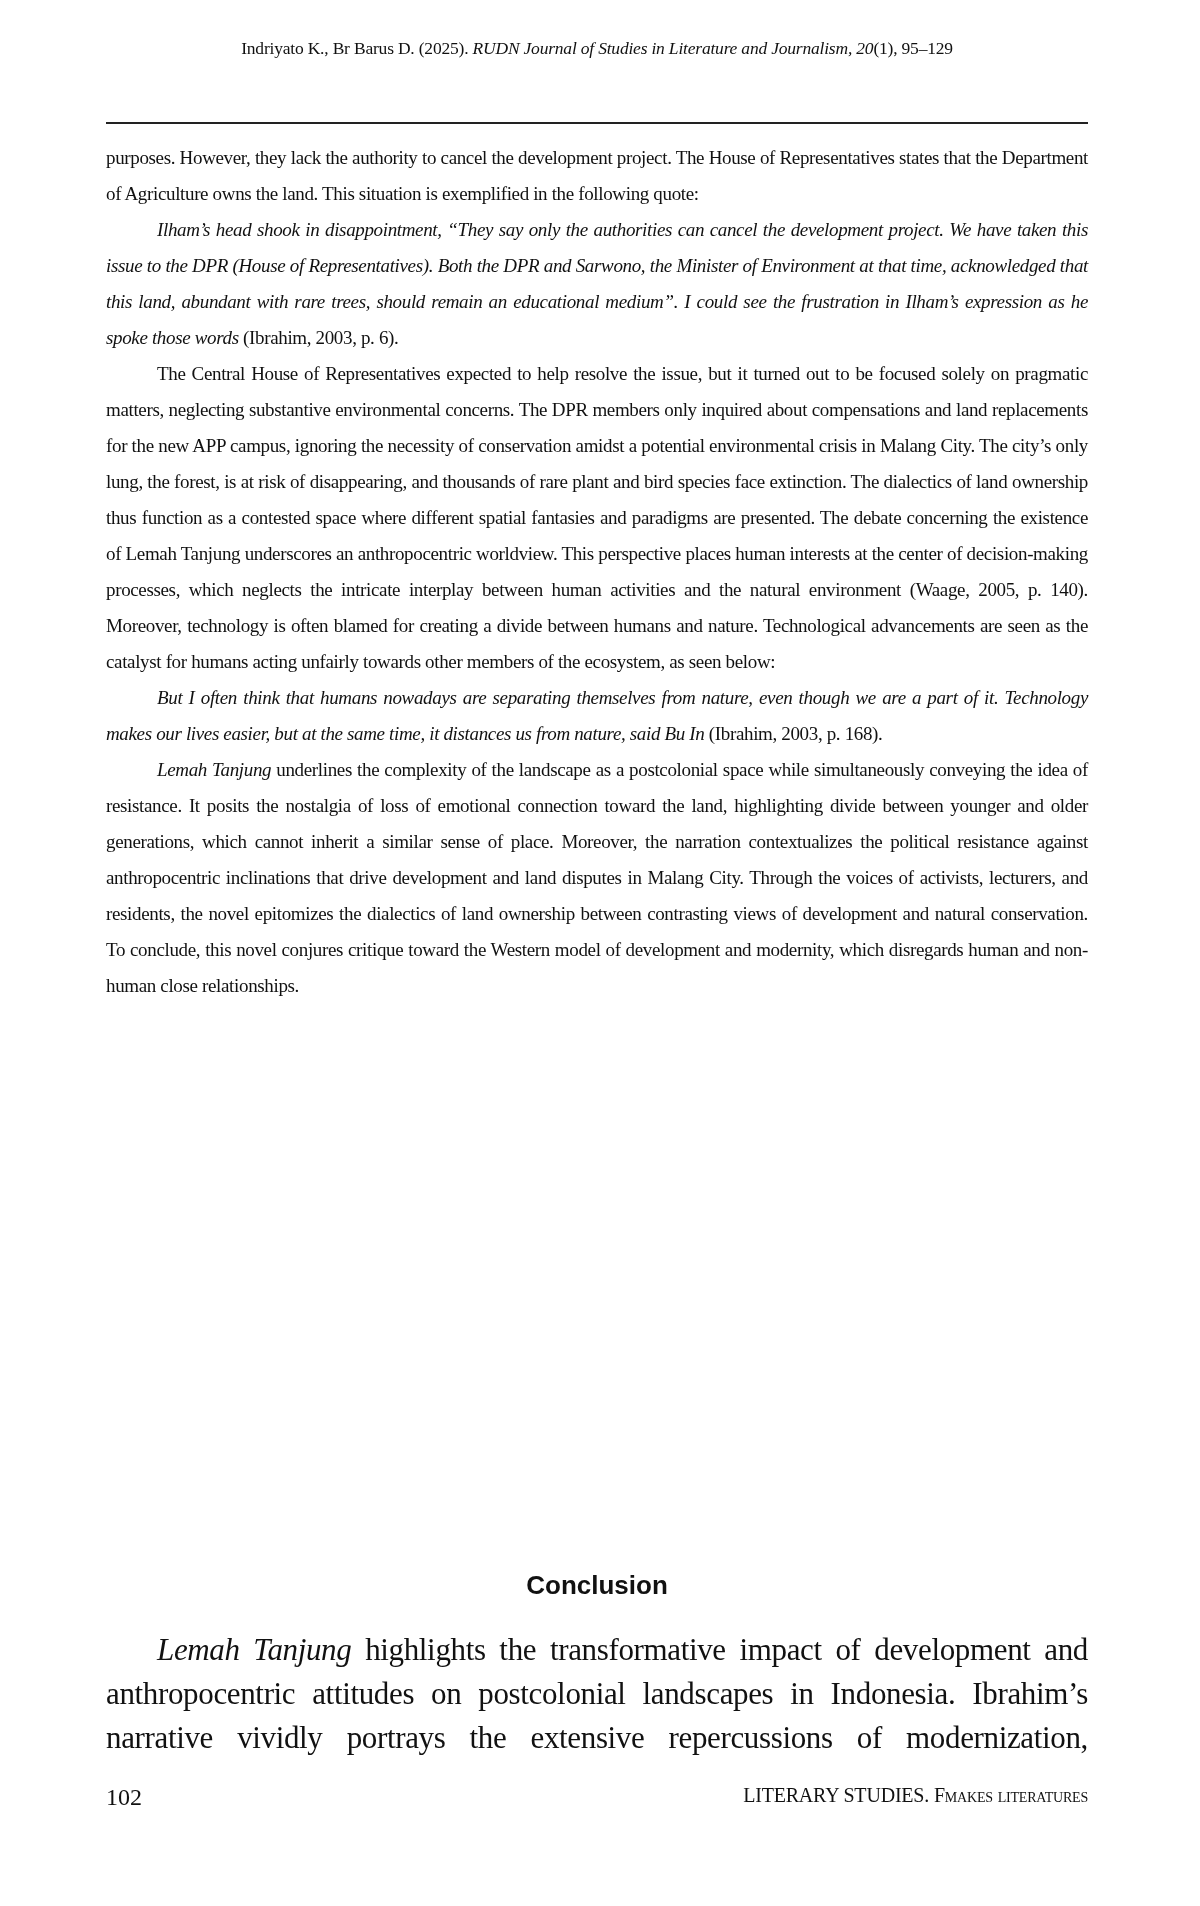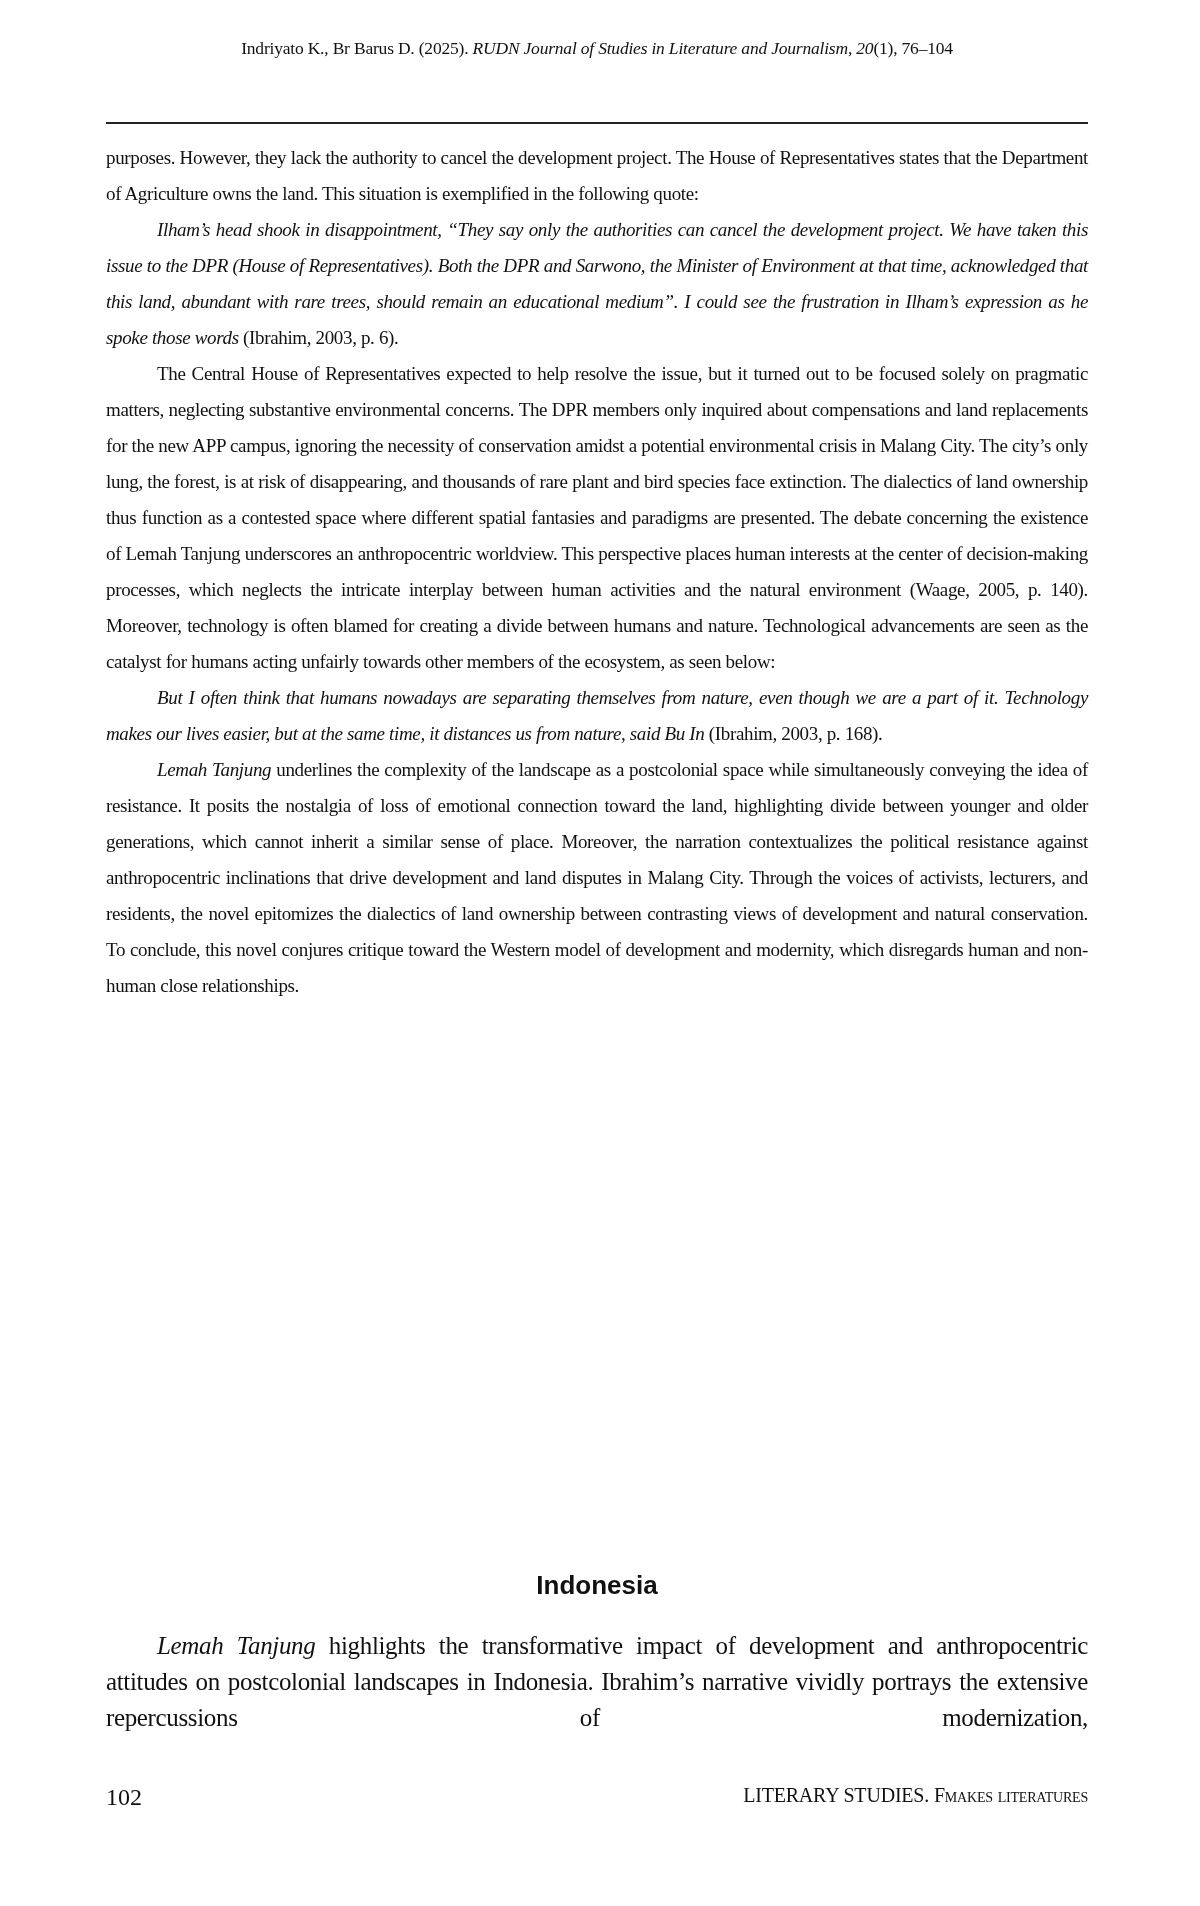--- a/index.html
+++ b/index.html
@@ -10,42 +10,42 @@
   .header-rule { position: absolute; left: 106px; top: 122px; width: 982px; height: 0;
                  border-top: 2px solid #222; }
   .body-text { position: absolute; left: 106px; top: 140px; width: 982px;
                font-size: 19px; line-height: 36px; letter-spacing: -0.35px; }
   .body-text p { margin: 0; text-align: justify; }
   .indent { text-indent: 51px; }
   .body-text i { font-style: italic; }
   .heading { position: absolute; left: 106px; top: 1570px; width: 982px; text-align: center;
              font-family: "Liberation Sans", sans-serif; font-weight: bold; font-size: 26px; }
   .concl { position: absolute; left: 106px; top: 1628px; width: 982px;
-           font-size: 25px; line-height: 36px; letter-spacing: -0.35px; }
+           font-size: 31px; line-height: 44px; letter-spacing: -0.35px; }
   .concl p { margin: 0; text-align: justify; text-align-last: justify; }
   .footer-page { position: absolute; left: 106px; top: 1784px; font-size: 24px; }
   .footer-section { position: absolute; right: 112px; top: 1784px; font-size: 20px; letter-spacing: -0.2px; }
   .sc { font-variant: small-caps; }
 </style>
 </head>
 <body>
 
 <div class="header">
-  <span>Indriyato K., Br Barus D. (2025). </span><i>RUDN Journal of Studies in Literature and Journalism, 20</i><span>(1), 76–104</span>
+  <span>Indriyato K., Br Barus D. (2025). </span><i>RUDN Journal of Studies in Literature and Journalism, 20</i><span>(1), 95–129</span>
 </div>
 <div class="header-rule"></div>
 
 <div class="body-text">
   <p>purposes. However, they lack the authority to cancel the development project. The House of Representatives states that the Department of Agriculture owns the land. This situation is exemplified in the following quote:</p>
   <p class="indent"><i>Ilham’s head shook in disappointment, “They say only the authorities can cancel the development project. We have taken this issue to the DPR (House of Representatives). Both the DPR and Sarwono, the Minister of Environment at that time, acknowledged that this land, abundant with rare trees, should remain an educational medium”. I could see the frustration in Ilham’s expression as he spoke those words</i><span> (Ibrahim, 2003, p. 6).</span></p>
   <p class="indent">The Central House of Representatives expected to help resolve the issue, but it turned out to be focused solely on pragmatic matters, neglecting substantive environmental concerns. The DPR members only inquired about compensations and land replacements for the new APP campus, ignoring the necessity of conservation amidst a potential environmental crisis in Malang City. The city’s only lung, the forest, is at risk of disappearing, and thousands of rare plant and bird species face extinction. The dialectics of land ownership thus function as a contested space where different spatial fantasies and paradigms are presented. The debate concerning the existence of Lemah Tanjung underscores an anthropocentric worldview. This perspective places human interests at the center of decision-making processes, which neglects the intricate interplay between human activities and the natural environment (Waage, 2005, p. 140). Moreover, technology is often blamed for creating a divide between humans and nature. Technological advancements are seen as the catalyst for humans acting unfairly towards other members of the ecosystem, as seen below:</p>
   <p class="indent"><i>But I often think that humans nowadays are separating themselves from nature, even though we are a part of it. Technology makes our lives easier, but at the same time, it distances us from nature, said Bu In</i><span> (Ibrahim, 2003, p. 168).</span></p>
   <p class="indent"><i>Lemah Tanjung</i><span> underlines the complexity of the landscape as a postcolonial space while simultaneously conveying the idea of resistance. It posits the nostalgia of loss of emotional connection toward the land, highlighting divide between younger and older generations, which cannot inherit a similar sense of place. Moreover, the narration contextualizes the political resistance against anthropocentric inclinations that drive development and land disputes in Malang City. Through the voices of activists, lecturers, and residents, the novel epitomizes the dialectics of land ownership between contrasting views of development and natural conservation. To conclude, this novel conjures critique toward the Western model of development and modernity, which disregards human and non-human close relationships.</span></p>
 </div>
 
-<div class="heading">Indonesia</div>
+<div class="heading">Conclusion</div>
 
 <div class="concl">
   <p class="indent"><i>Lemah Tanjung</i><span> highlights the transformative impact of development and anthropocentric attitudes on postcolonial landscapes in Indonesia. Ibrahim’s narrative vividly portrays the extensive repercussions of modernization,</span></p>
 </div>
 
 <div class="footer-page">102</div>
 <div class="footer-section"><span>LITERARY STUDIES. </span><span>F</span><span class="sc">makes literatures</span></div>
 
 </body></html>

